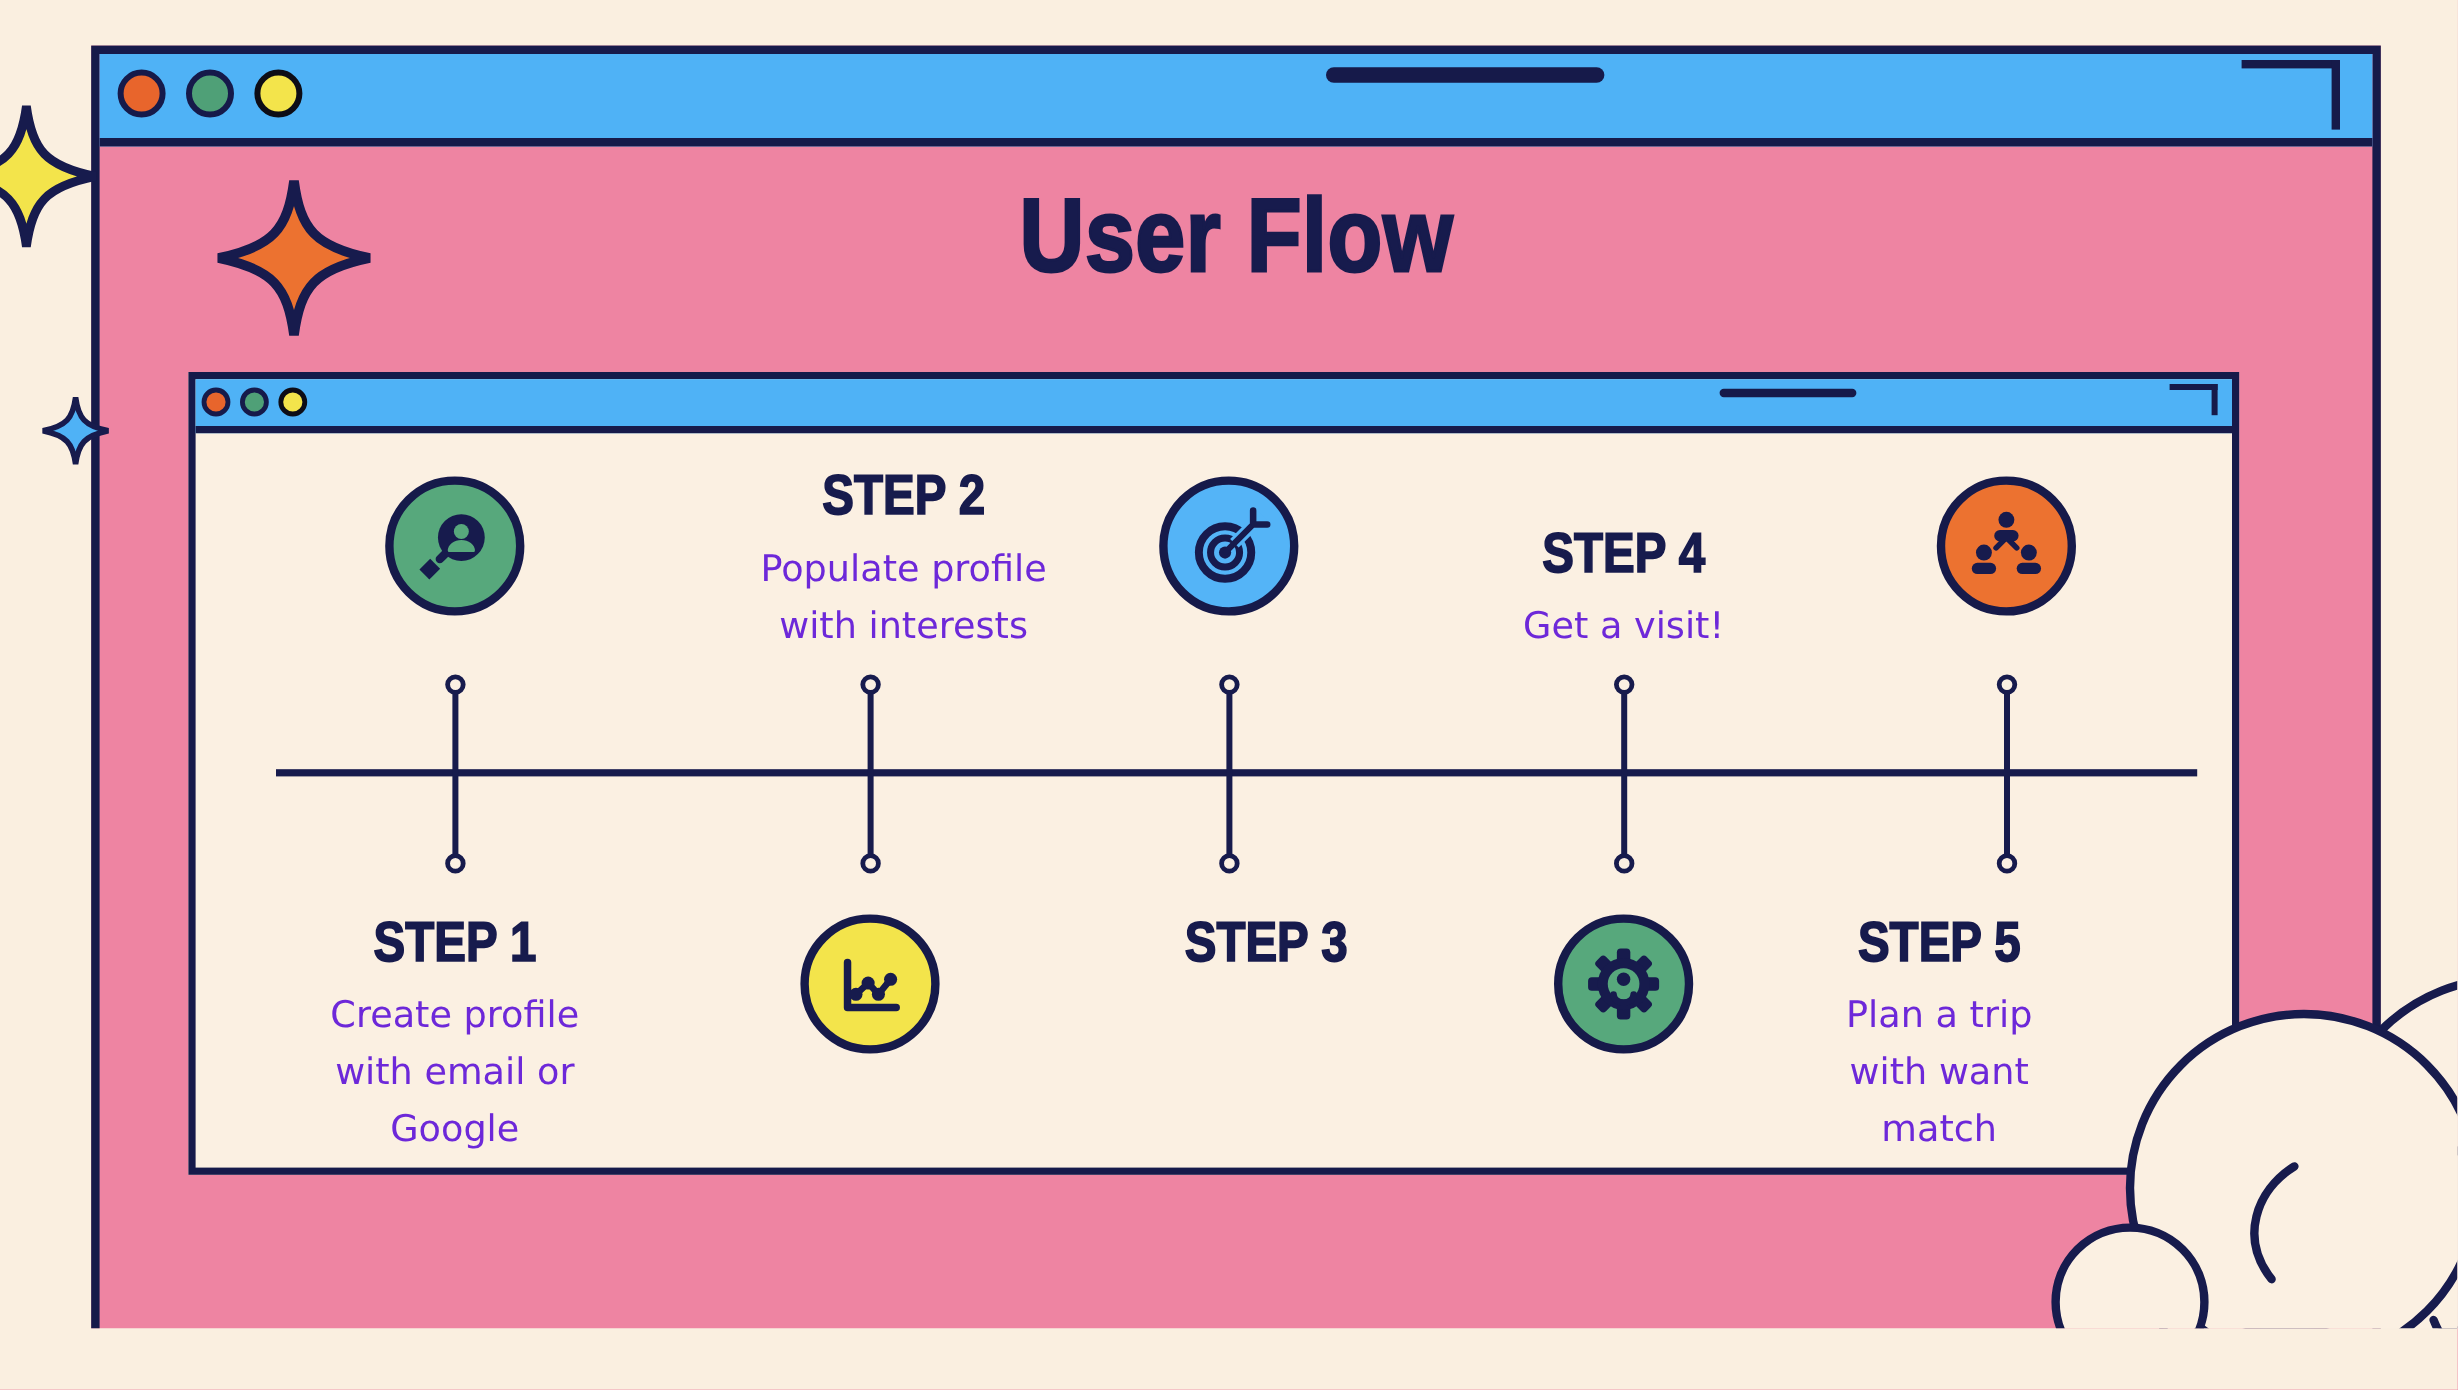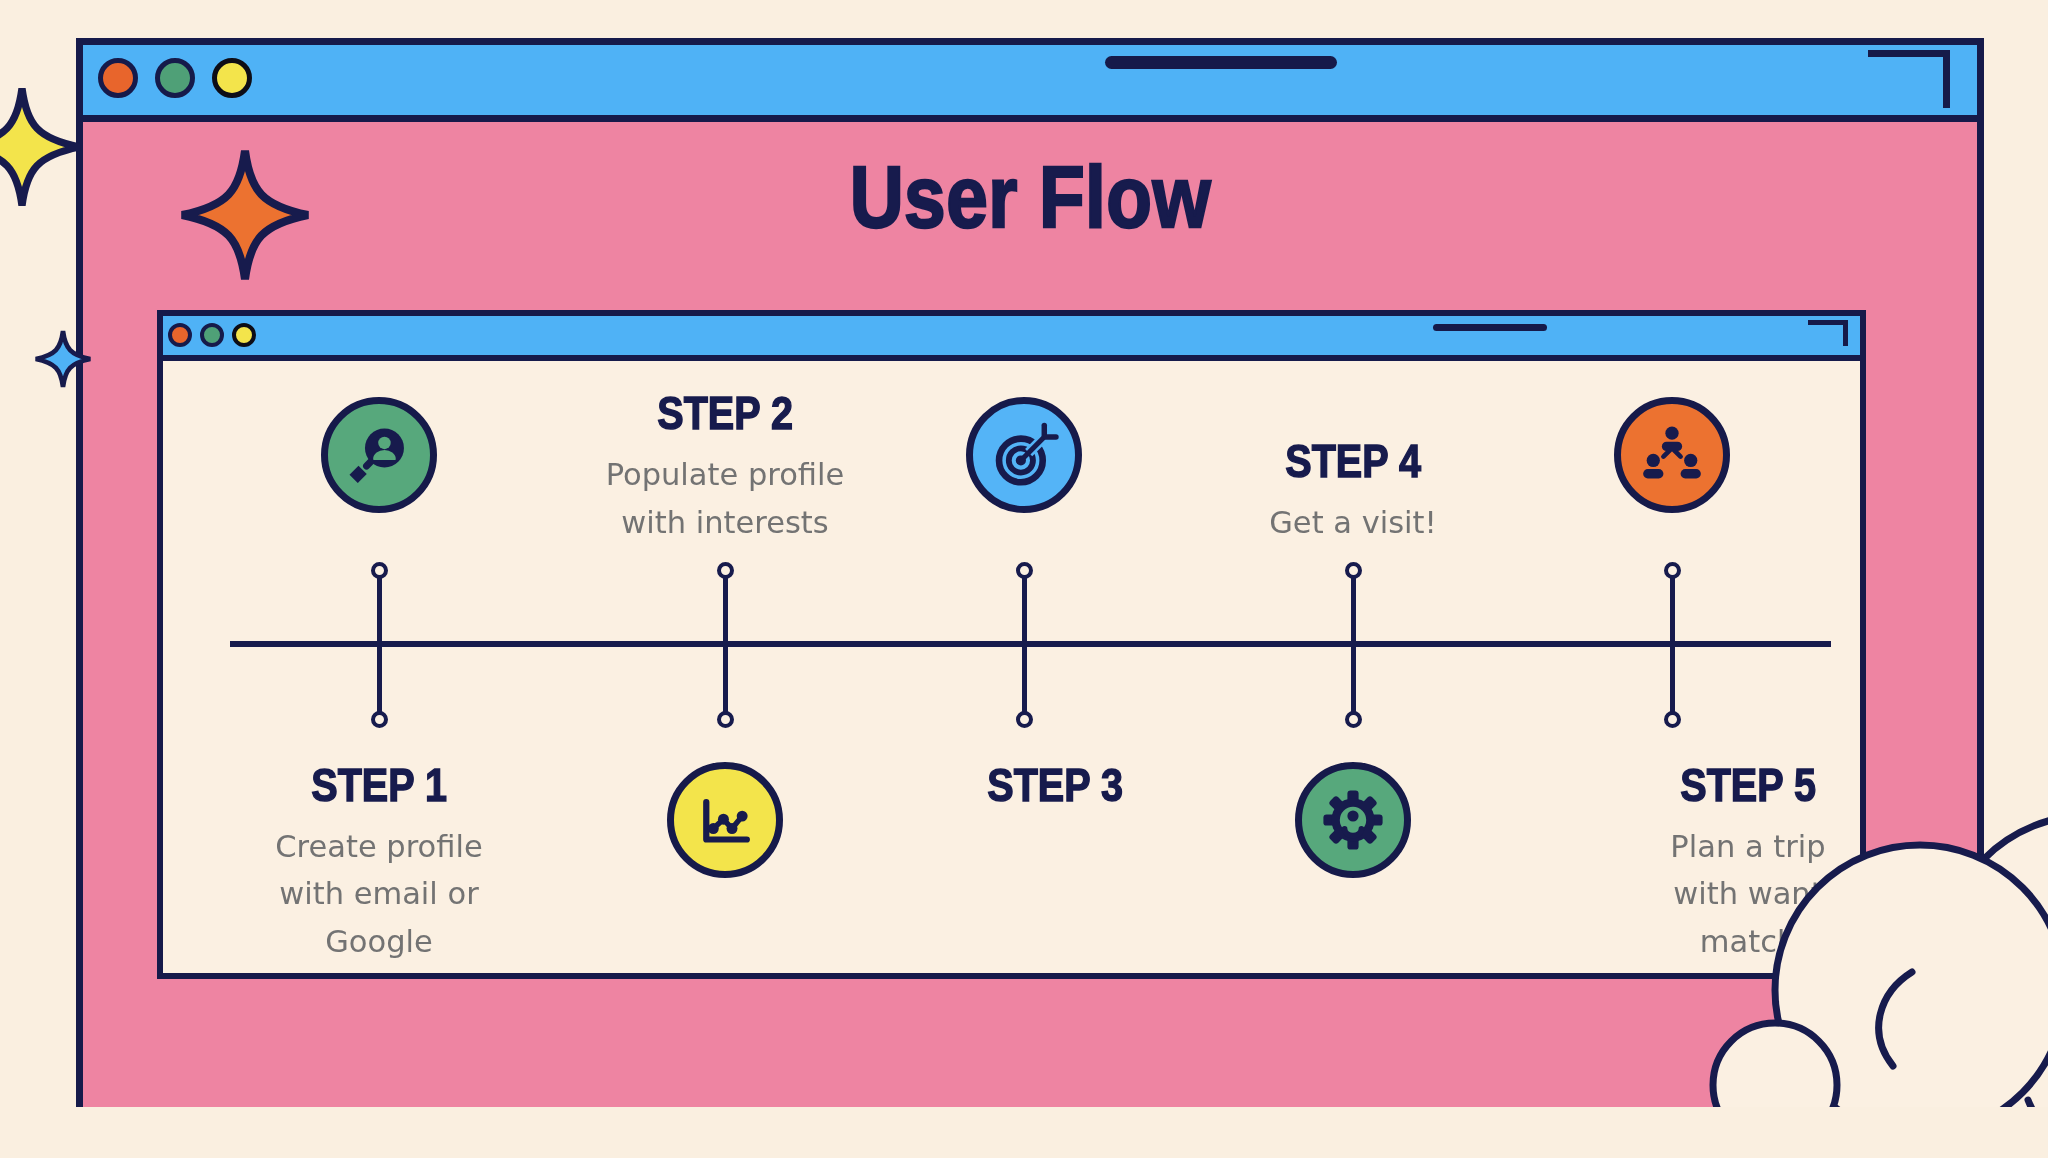--- a/index.html
+++ b/index.html
@@ -59,21 +59,21 @@
   }
   .step-text.above { top: 352px; height: 194px; justify-content: flex-end; }
   .step-text.below { top: 762px; align-items: center; }
   .step-label {
     font-family: "Liberation Sans", sans-serif; font-weight: 700;
     font-size: 45px; line-height: 1; color: #171B4D;
     -webkit-text-stroke: 1.4px #171B4D;
     display: inline-block; transform: scale(0.88, 1.04);
   }
   .step-desc {
-    font-size: 30.5px; line-height: 1.55; color: #737373;
+    font-size: 30.5px; line-height: 1.55; color: #6d28d9;
     text-align: center; white-space: pre-line;
   }
   
   .sparkle, .cloud { position: absolute; pointer-events: none; }
   .sparkle { z-index: 6; }
   .cloud { left: 0; top: 0; z-index: 7; }
   .peek-window {
     position: absolute; left: 157px; top: 1136px; width: 1745px; height: 22px;
     background: #4FB2F6; border: 5px solid #161A4A; border-bottom: none; z-index: 1;
   }
@@ -134,21 +134,21 @@
       <line x1="29" y1="69" x2="17.5" y2="80.5" stroke="#171B4D" stroke-width="15" stroke-linecap="butt"></line>
     </svg>
   </div>
   <div class="step-text below" style="left:209px">
     <span class="step-label">STEP 1</span>
     <span class="step-desc">Create profile
 with email or
 Google</span>
   </div>
 
-  <div class="step-text above" style="left:555px">
+  <div class="step-text above" style="left:583px">
     <span class="step-label">STEP 2</span>
     <span class="step-desc">Populate profile
 with interests</span>
   </div>
   <div class="icon-circle" style="left:667px;top:762px;background:#F3E44B">
     <svg width="78" height="78" viewBox="0 0 100 100">
       <path d="M 26,27 L 26,75 L 78,75" fill="none" stroke="#171B4D" stroke-width="8" stroke-linecap="round" stroke-linejoin="round"></path>
       <path d="M 35,61 L 48,49 L 59,61 L 72,45" fill="none" stroke="#171B4D" stroke-width="7" stroke-linecap="round" stroke-linejoin="round"></path>
       <circle cx="35" cy="61" r="7" fill="#171B4D"></circle>
       <circle cx="48" cy="49" r="7" fill="#171B4D"></circle>
@@ -199,21 +199,21 @@
     <svg width="78" height="78" viewBox="0 0 100 100">
       <path d="M 39,52 L 50,41 L 61,52" fill="none" stroke="#171B4D" stroke-width="6" stroke-linecap="round" stroke-linejoin="round"></path>
       <circle cx="50" cy="22" r="8.5" fill="#171B4D"></circle>
       <rect x="37" y="33" width="26" height="12" rx="6" fill="#171B4D"></rect>
       <circle cx="26" cy="57" r="8.5" fill="#171B4D"></circle>
       <rect x="13" y="68" width="26" height="12" rx="6" fill="#171B4D"></rect>
       <circle cx="74" cy="57" r="8.5" fill="#171B4D"></circle>
       <rect x="61" y="68" width="26" height="12" rx="6" fill="#171B4D"></rect>
     </svg>
   </div>
-  <div class="step-text below" style="left:1578px">
+  <div class="step-text below" style="left:1446px">
     <span class="step-label">STEP 5</span>
     <span class="step-desc">Plan a trip
 with want
 match</span>
   </div>
 
   <div class="peek-window"></div>
 
   <svg class="sparkle" style="left:-45px;top:86px" width="134" height="122" viewBox="0 0 100 100">
     <path d="M50,2 C54,32 63,43 97,50 C63,57 54,68 50,98 C46,68 37,57 3,50 C37,43 46,32 50,2 Z" fill="#F3E44B" stroke="#171B4D" stroke-width="6"></path>

